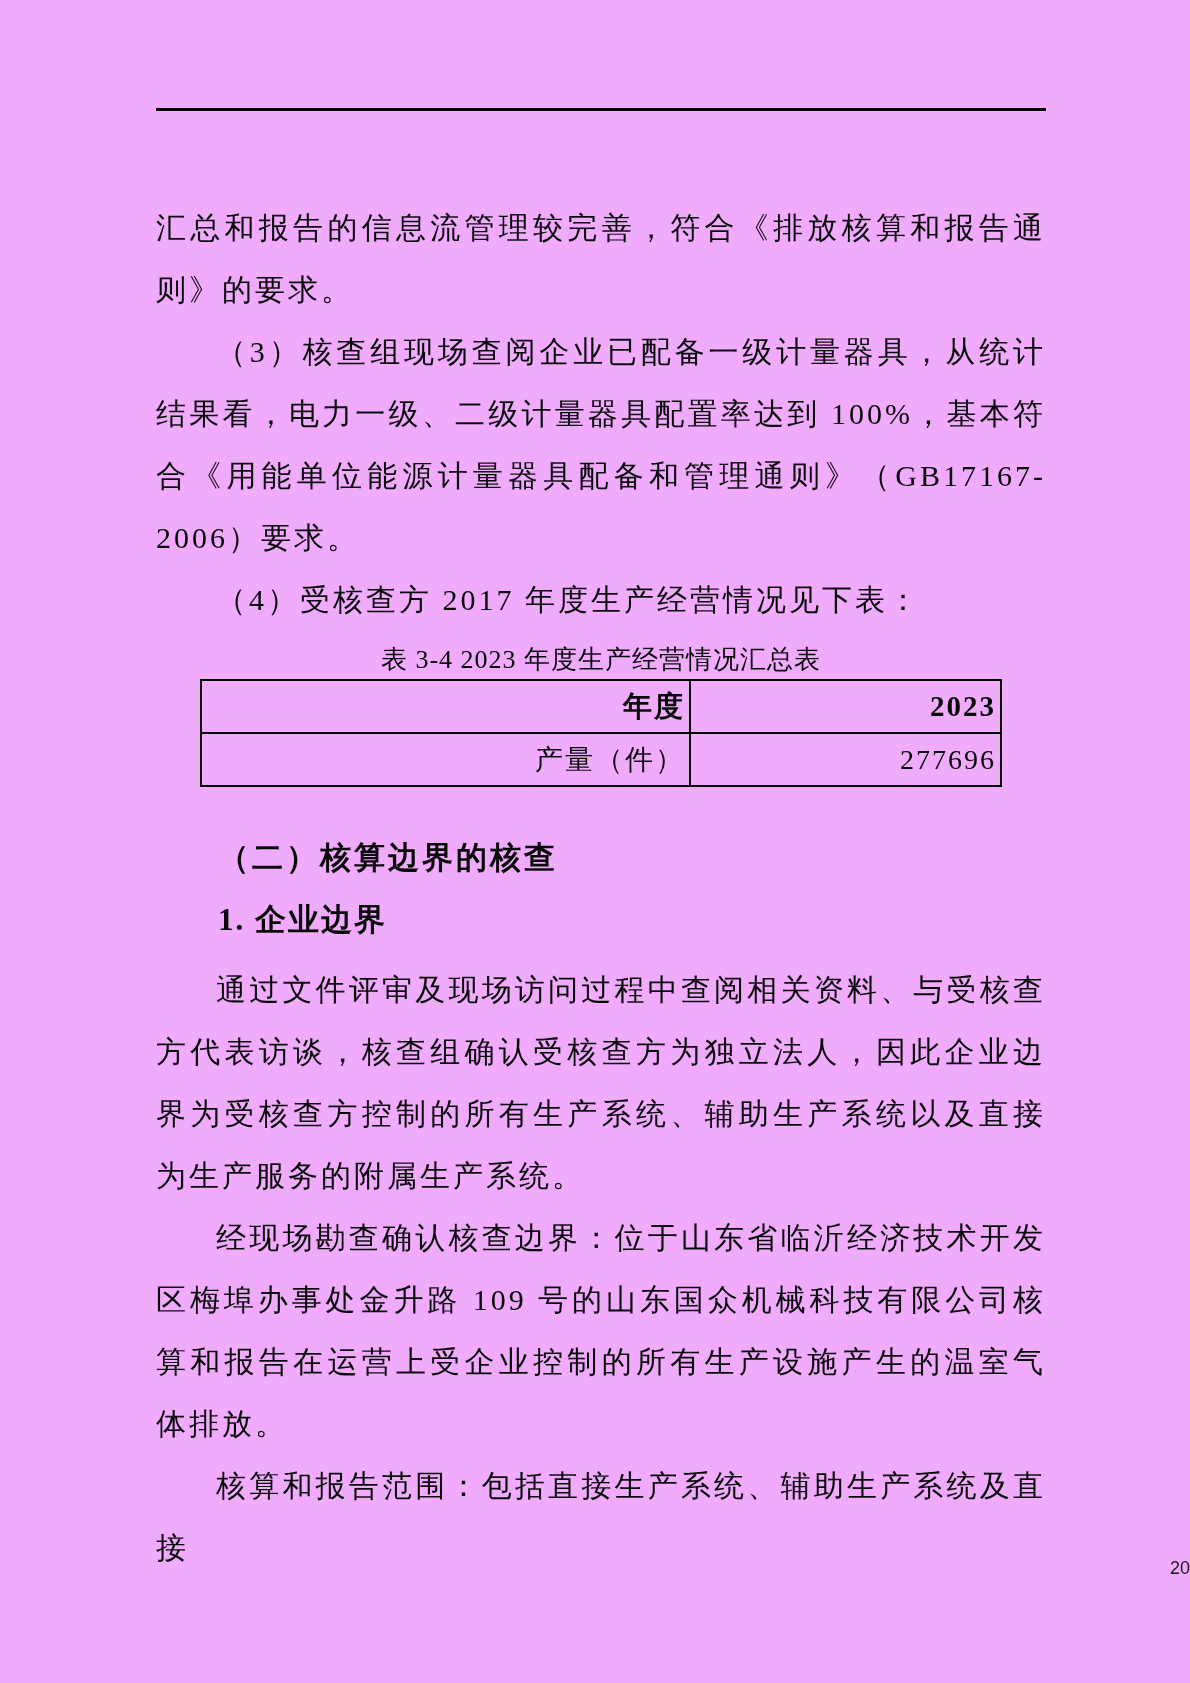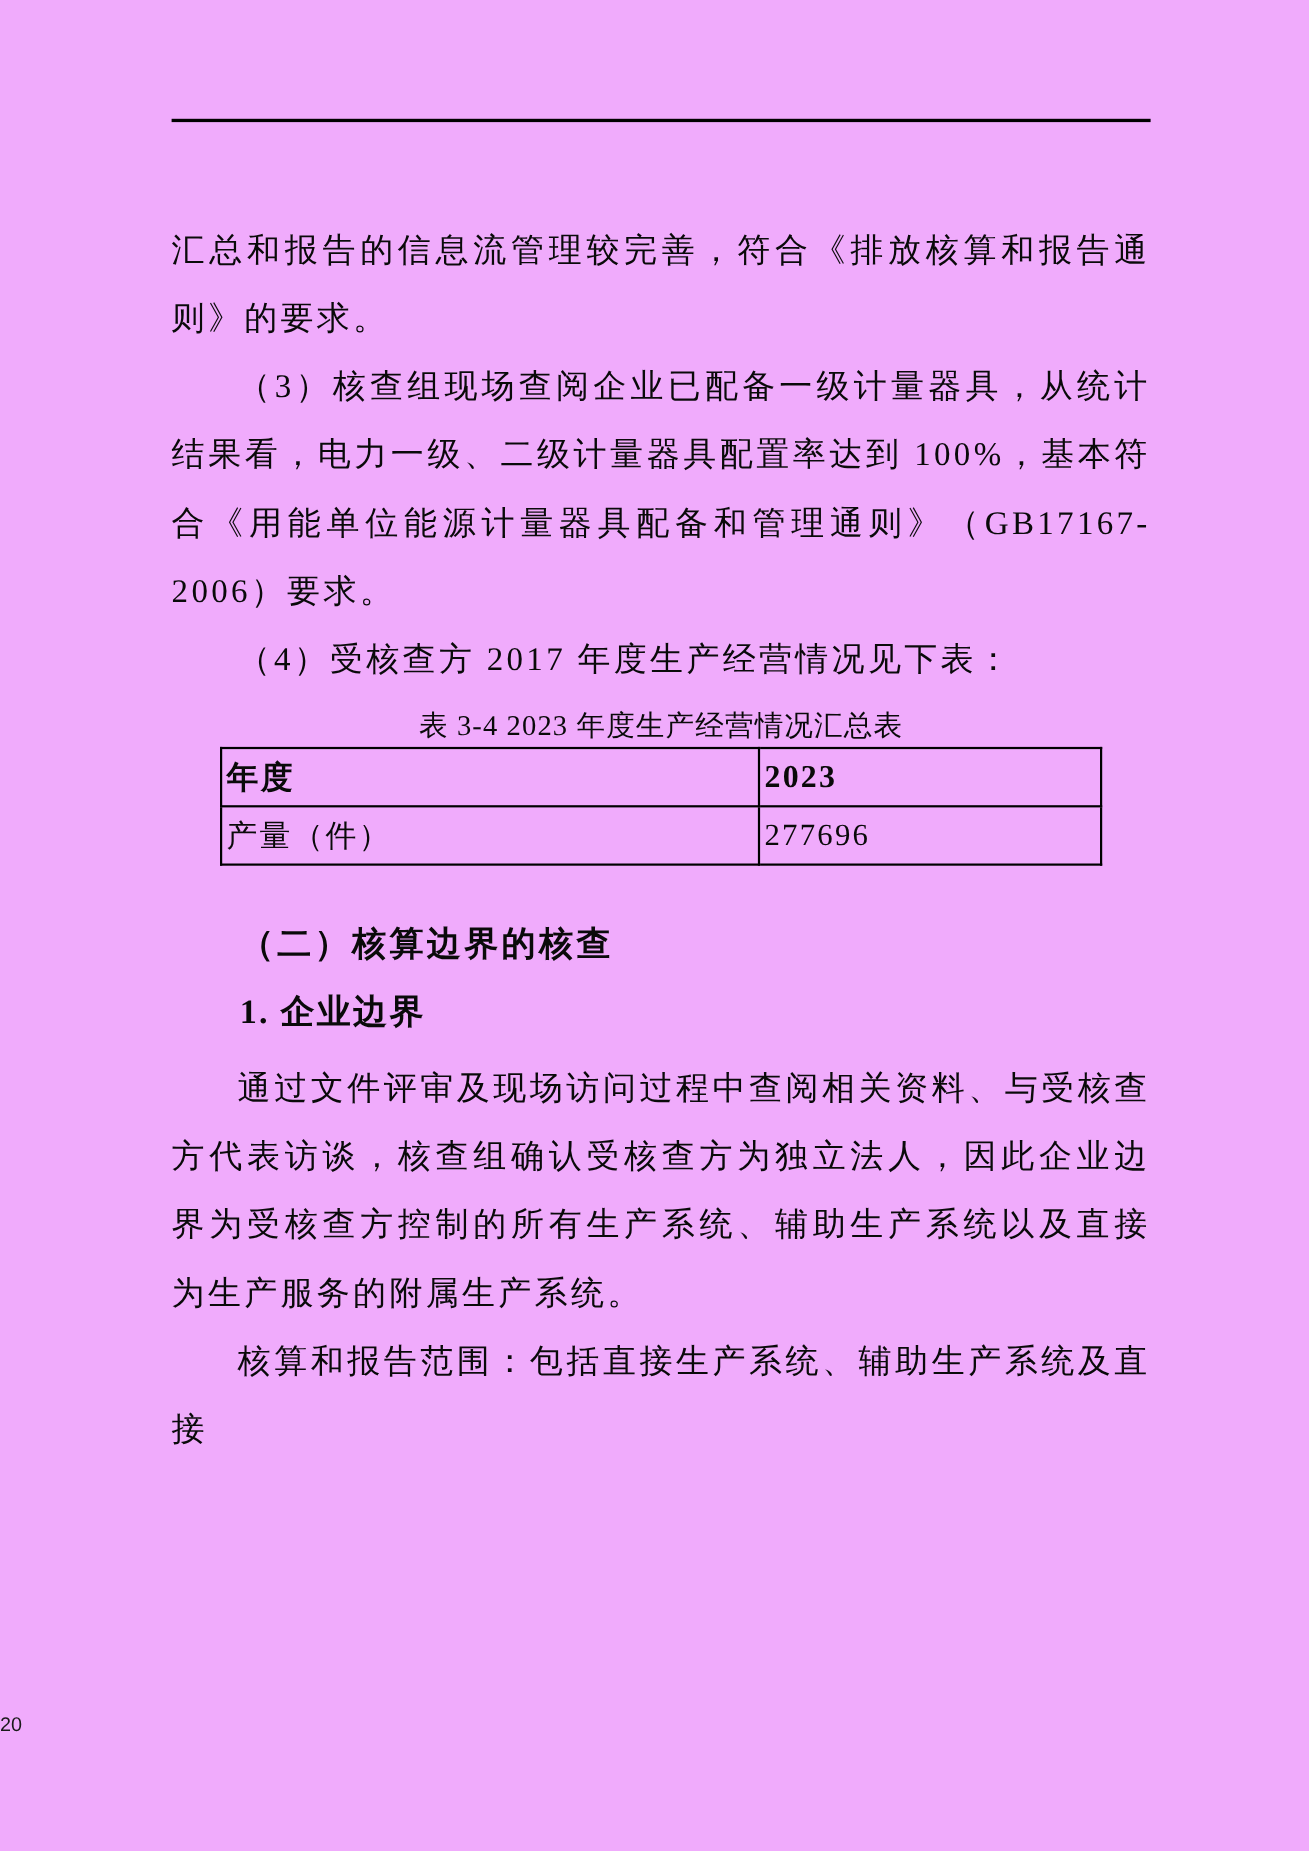--- a/index.html
+++ b/index.html
@@ -53,21 +53,21 @@
     margin: 4px auto 0 auto;
     width: 800px;
     border-collapse: collapse;
     table-layout: fixed;
   }
   table.data-table col.c1 { width: 489px; }
   table.data-table col.c2 { width: 311px; }
   table.data-table td {
     border: 2px solid #000000;
     height: 51px;
-    text-align: left;
+    text-align: right;
     vertical-align: middle;
     font-size: 28px;
     letter-spacing: 2px;
     padding: 0 4px;
     color: #0a0a0a;
   }
   table.data-table td.th {
     font-weight: bold;
     font-size: 29px;
   }
@@ -90,21 +90,21 @@
     color: #0a0a0a;
   }
   .para.first-body {
     margin-top: 8px;
   }
   .page-number {
     position: absolute;
     top: 1558px;
     left: 0;
     width: 100%;
-    text-align: left;
+    text-align: right;
     font-family: "Liberation Sans", sans-serif;
     font-size: 18px;
     color: #1a1a1a;
   }
 </style>
 </head>
 <body>
 
 <div class="page">
   <div class="content">
@@ -135,19 +135,20 @@
         </tr>
       </tbody>
     </table>
 
     <div class="h2">（二）核算边界的核查</div>
 
     <div class="h3">1. 企业边界</div>
 
     <p class="para indent first-body">通过文件评审及现场访问过程中查阅相关资料、与受核查方代表访谈，核查组确认受核查方为独立法人，因此企业边界为受核查方控制的所有生产系统、辅助生产系统以及直接为生产服务的附属生产系统。</p>
 
+    <p class="para indent">经现场勘查确认核查边界：位于山东省临沂经济技术开发区梅埠办事处金升路 109 号的山东国众机械科技有限公司核算和报告在运营上受企业控制的所有生产设施产生的温室气体排放。</p>
 
     <p class="para indent">核算和报告范围：包括直接生产系统、辅助生产系统及直接</p>
 
   </div>
 
   <div class="page-number">20</div>
 </div>
 
 </body></html>

